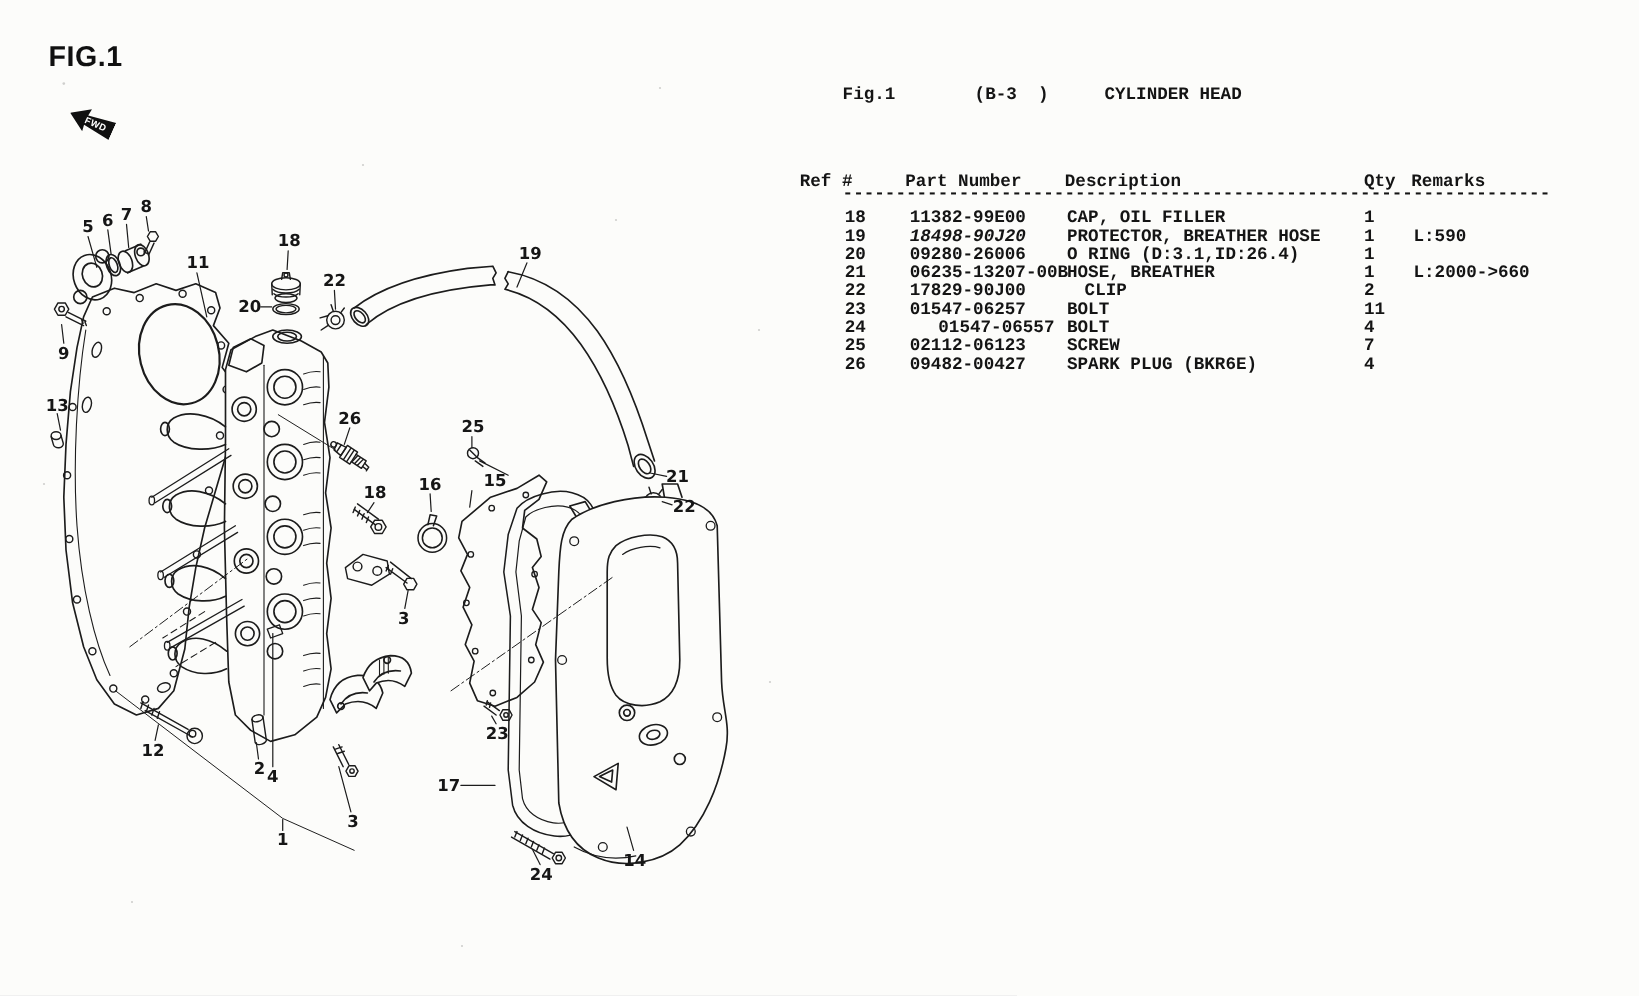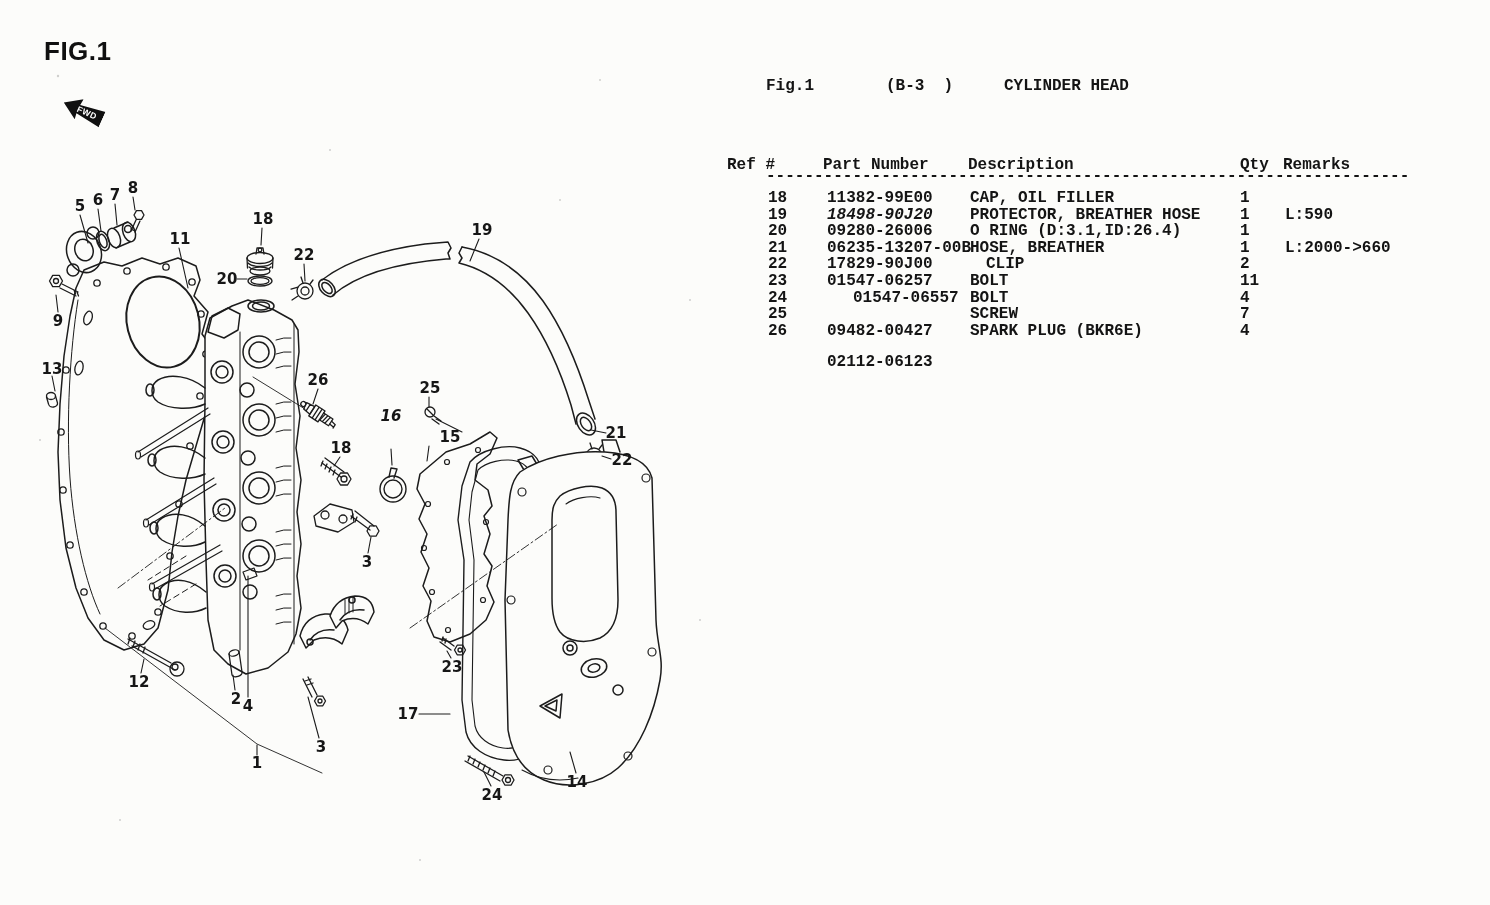--- a/index.html
+++ b/index.html
@@ -405,21 +405,21 @@
       <div class="callout" style="left: 58px; top: 321px;">9</div>
       <div class="callout" style="left: 180px; top: 239px;">11</div>
       <div class="callout" style="left: 52px; top: 369px;">13</div>
       <div class="callout" style="left: 263px; top: 219px;">18</div>
       <div class="callout" style="left: 227px; top: 279px;">20</div>
       <div class="callout" style="left: 304px; top: 255px;">22</div>
       <div class="callout" style="left: 482px; top: 230px;">19</div>
       <div class="callout" style="left: 318px; top: 380px;">26</div>
       <div class="callout" style="left: 430px; top: 388px;">25</div>
       <div class="callout" style="left: 341px; top: 448px;">18</div>
-      <div class="callout" style="left: 391px; top: 416px; font-style: italic;">16</div>
+      <div class="callout" style="left: 391px; top: 440px;">16</div>
       <div class="callout" style="left: 450px; top: 437px;">15</div>
       <div class="callout" style="left: 367px; top: 562px;">3</div>
       <div class="callout" style="left: 616px; top: 433px;">21</div>
       <div class="callout" style="left: 622px; top: 460px;">22</div>
       <div class="callout" style="left: 139px; top: 682px;">12</div>
       <div class="callout" style="left: 236px; top: 699px;">2</div>
       <div class="callout" style="left: 248px; top: 706px;">4</div>
       <div class="callout" style="left: 257px; top: 763px;">1</div>
       <div class="callout" style="left: 321px; top: 747px;">3</div>
       <div class="callout" style="left: 452px; top: 667px;">23</div>
@@ -444,18 +444,18 @@
     </div>
     <div class="separator mono">-------------------------------------------------------------------</div>
     <div id="rows">
         <div class="trow mono" style="top: 190px;"><span style="left: 0px;">18</span><span style="left: 59px;">11382-99E00</span><span style="left: 202px;">CAP, OIL FILLER</span><span style="left: 472px;">1</span></div>
         <div class="trow mono" style="top: 206.6px;"><span style="left: 0px;">19</span><span style="left: 59px; font-style: italic;">18498-90J20</span><span style="left: 202px;">PROTECTOR, BREATHER HOSE</span><span style="left: 472px;">1</span><span style="left: 517px;">L:590</span></div>
         <div class="trow mono" style="top: 223.2px;"><span style="left: 0px;">20</span><span style="left: 59px;">09280-26006</span><span style="left: 202px;">O RING (D:3.1,ID:26.4)</span><span style="left: 472px;">1</span></div>
         <div class="trow mono" style="top: 239.8px;"><span style="left: 0px;">21</span><span style="left: 59px;">06235-13207-00B</span><span style="left: 202px;">HOSE, BREATHER</span><span style="left: 472px;">1</span><span style="left: 517px;">L:2000-&gt;660</span></div>
         <div class="trow mono" style="top: 256.4px;"><span style="left: 0px;">22</span><span style="left: 59px;">17829-90J00</span><span style="left: 218px;">CLIP</span><span style="left: 472px;">2</span></div>
         <div class="trow mono" style="top: 273px;"><span style="left: 0px;">23</span><span style="left: 59px;">01547-06257</span><span style="left: 202px;">BOLT</span><span style="left: 472px;">11</span></div>
         <div class="trow mono" style="top: 289.6px;"><span style="left: 0px;">24</span><span style="left: 59px; margin-left: 26px;">01547-06557</span><span style="left: 202px;">BOLT</span><span style="left: 472px;">4</span></div>
-        <div class="trow mono" style="top: 306.2px;"><span style="left: 0px;">25</span><span style="left: 59px; margin-top: 48px;">02112-06123</span><span style="left: 202px;">SCREW</span><span style="left: 472px;">7</span></div>
+        <div class="trow mono" style="top: 306.2px;"><span style="left: 0px;">25</span><span style="left: 59px;">02112-06123</span><span style="left: 202px;">SCREW</span><span style="left: 472px;">7</span></div>
         <div class="trow mono" style="top: 322.8px;"><span style="left: 0px;">26</span><span style="left: 59px;">09482-00427</span><span style="left: 202px;">SPARK PLUG (BKR6E)</span><span style="left: 472px;">4</span></div>
       </div>
   </div>
 
 </div>
 
 </body></html>

